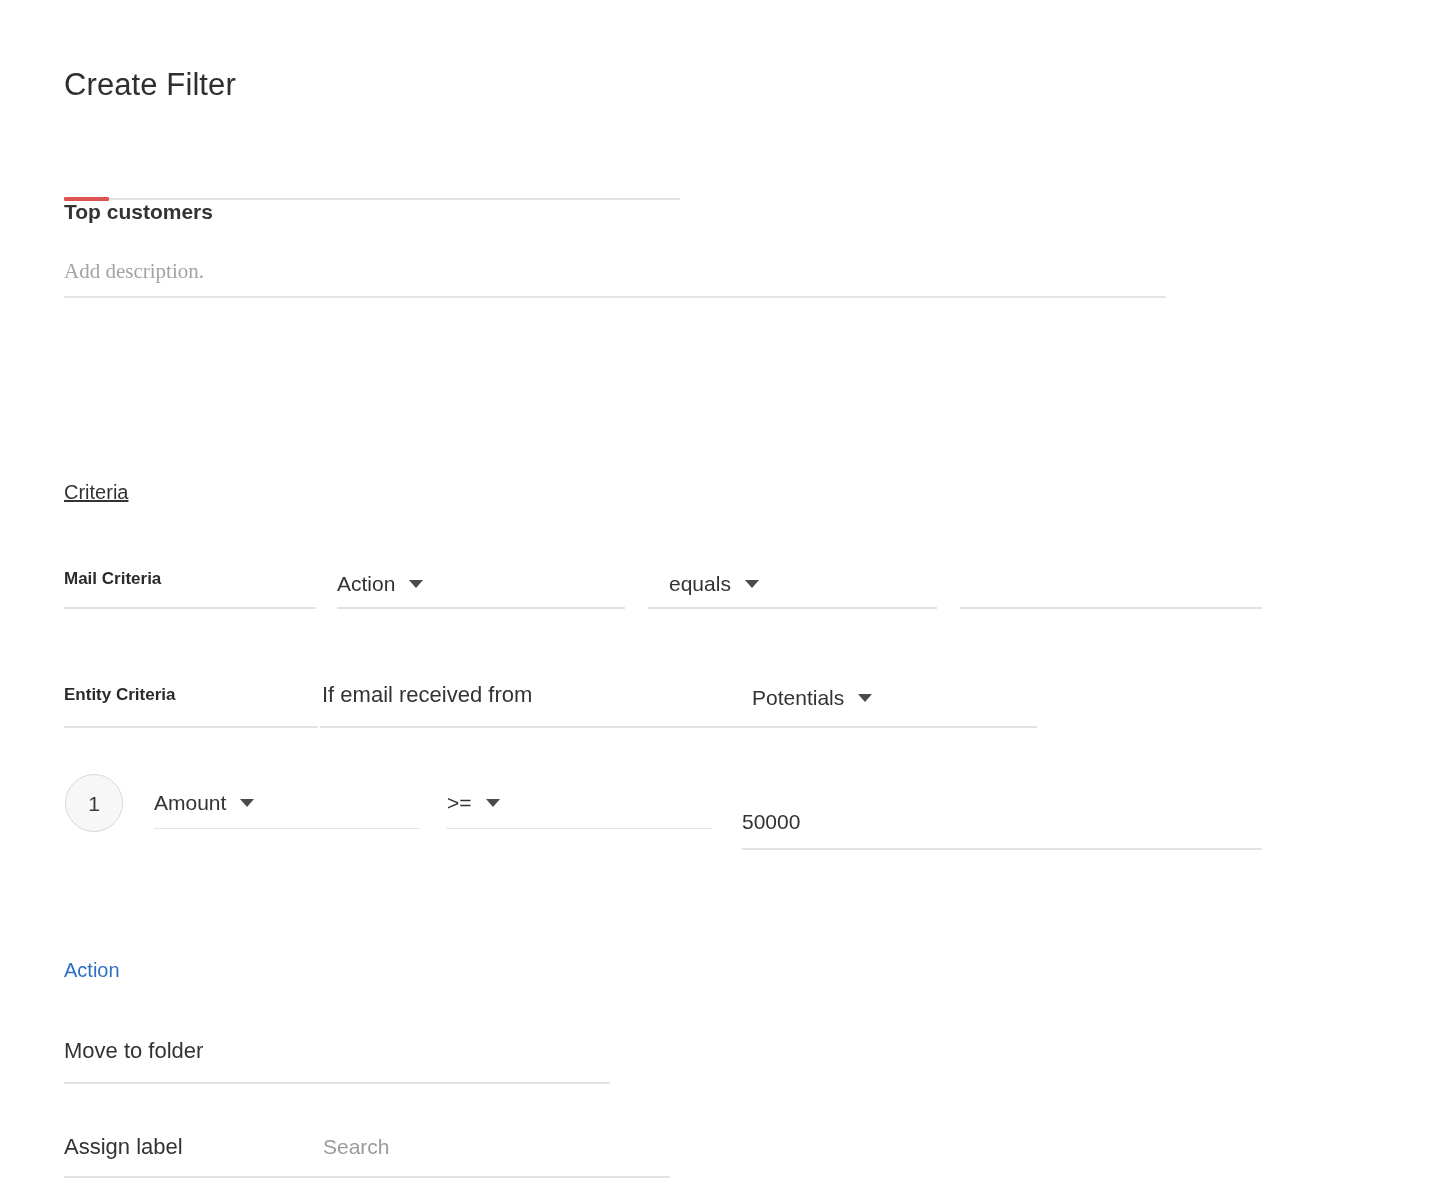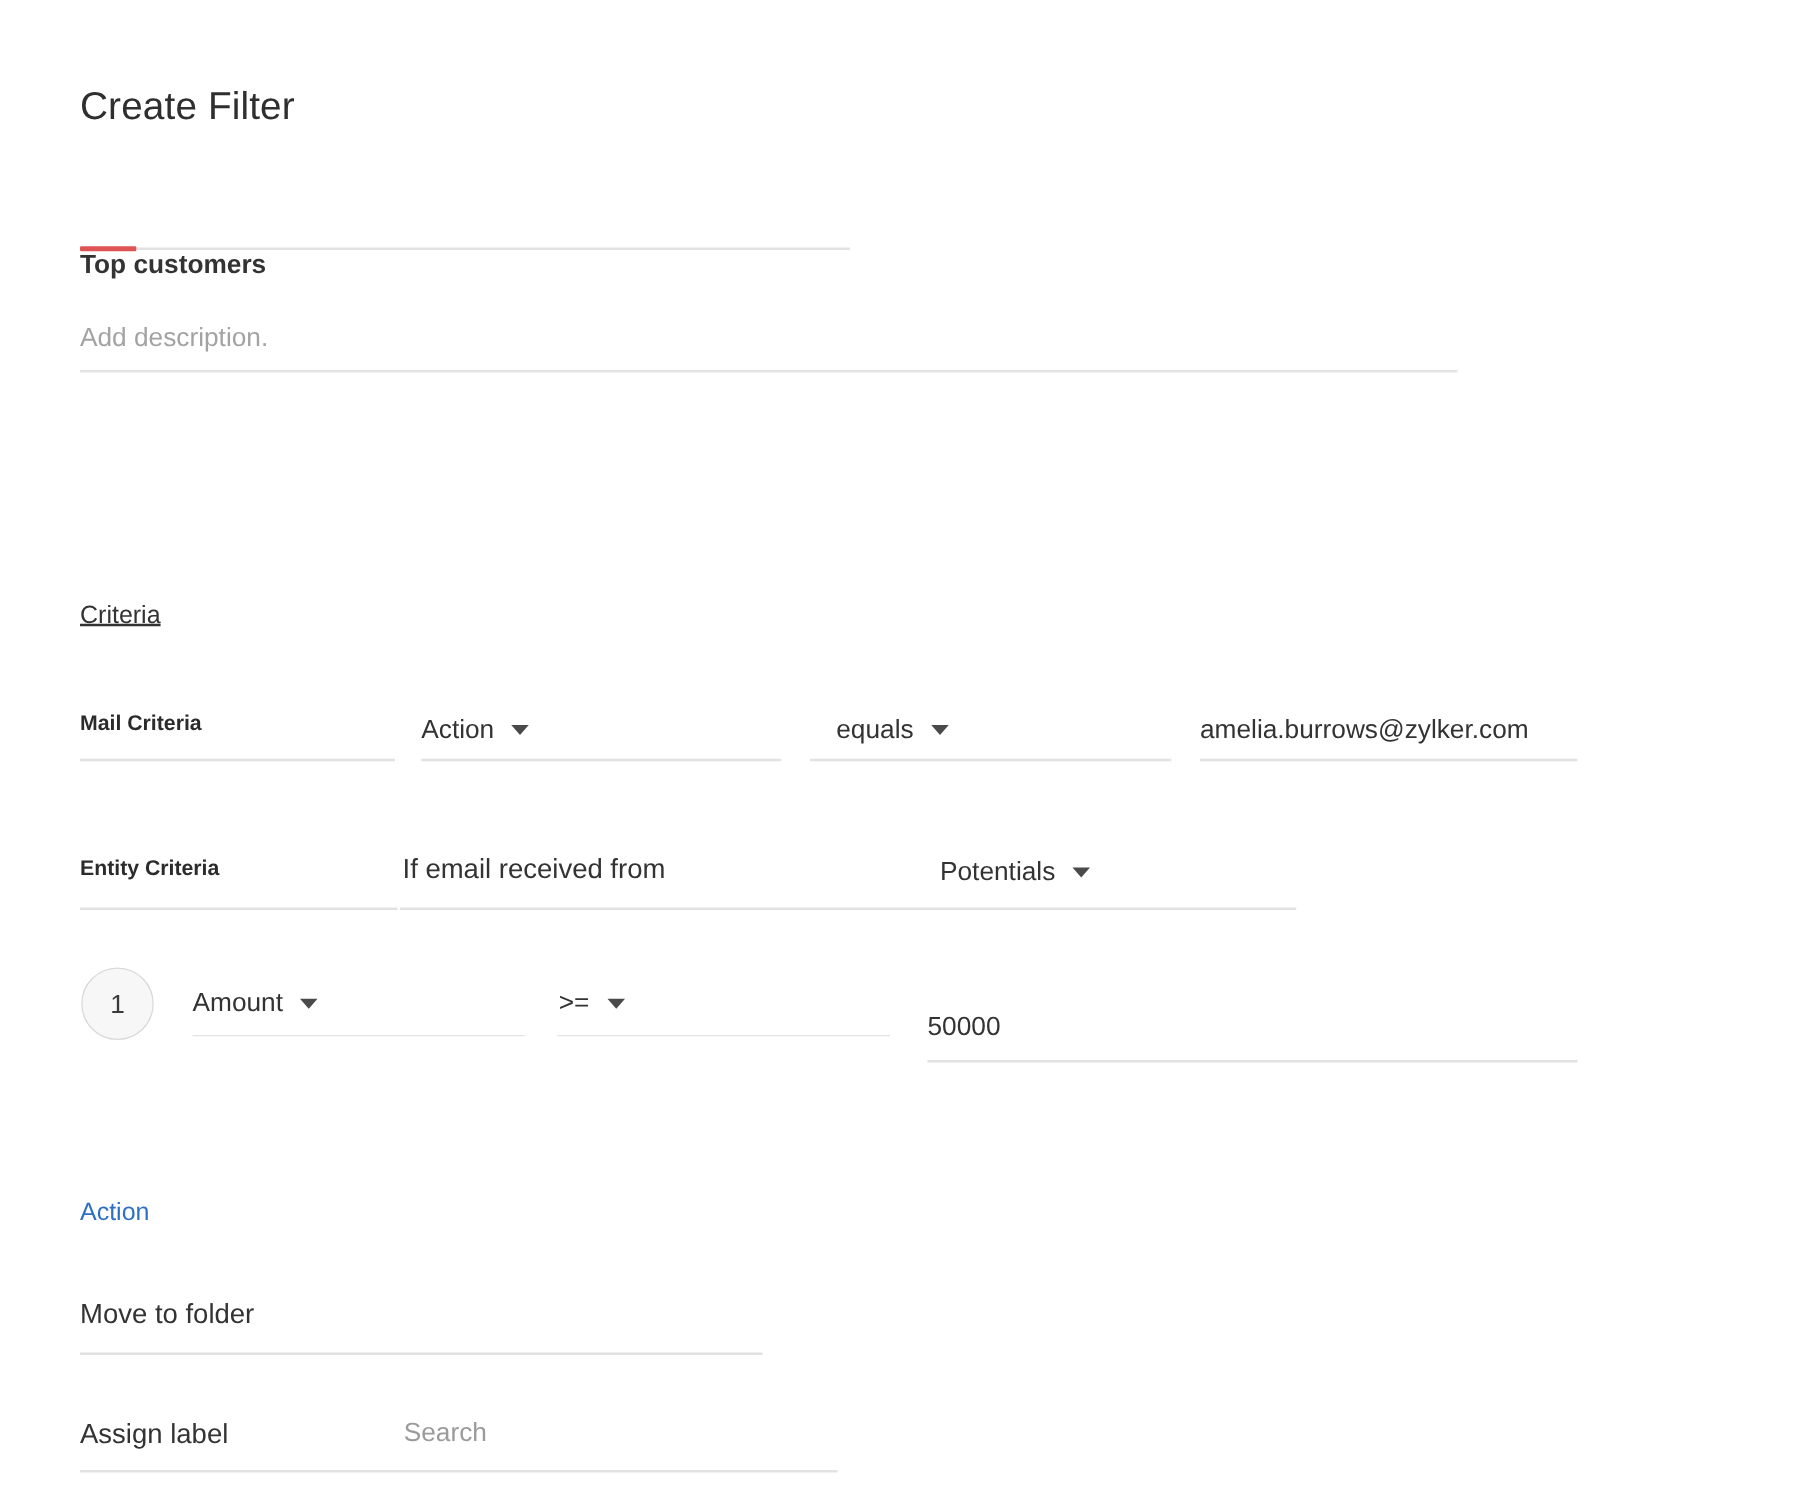--- a/index.html
+++ b/index.html
@@ -82,21 +82,21 @@
     left: 64px;
     top: 257px;
     width: 1100px;
     font-size: 21px;
     font-weight: 400;
     color: #a21caf;
     line-height: 28px;
     background: transparent;
     border: none;
     outline: none;
-    font-family: Liberation Sans, sans-serif;
+    font-family: Liberation Serif, serif;
     padding: 0;
   }
   .description::placeholder { color: #a3a3a3; opacity: 1; }
   .description-rule {
     position: absolute;
     left: 64px;
     top: 296px;
     width: 1102px;
     height: 2px;
     background: #e4e4e4;
@@ -214,21 +214,20 @@
     <span class="caret"></span>
   </div>
   <div class="rule" style="left:337px; top:607px; width:288px;"></div>
 
   <div class="dropdown" style="left:648px; top:570px;margin-left:21px;">
     <span class="dd-value">equals</span>
     <span class="caret"></span>
   </div>
   <div class="rule" style="left:648px; top:607px; width:289px;"></div>
 
-  <input class="value-input" type="text" style="left: 960px; top: 570px; width: 470px;" value="amelia.burrows@zylker.com">
   <div class="rule" style="left:960px; top:607px; width:480px;"></div>
 
   <div class="row-label" style="left:64px; top:681px;">Entity Criteria</div>
   <div class="rule" style="left:64px; top:726px; width:254px;"></div>
 
   <div class="field-text" style="left:322px; top:681px;">If email received from</div>
 
   <div class="dropdown" style="left:752px; top:684px;">
     <span class="dd-value">Potentials</span>
     <span class="caret"></span>

